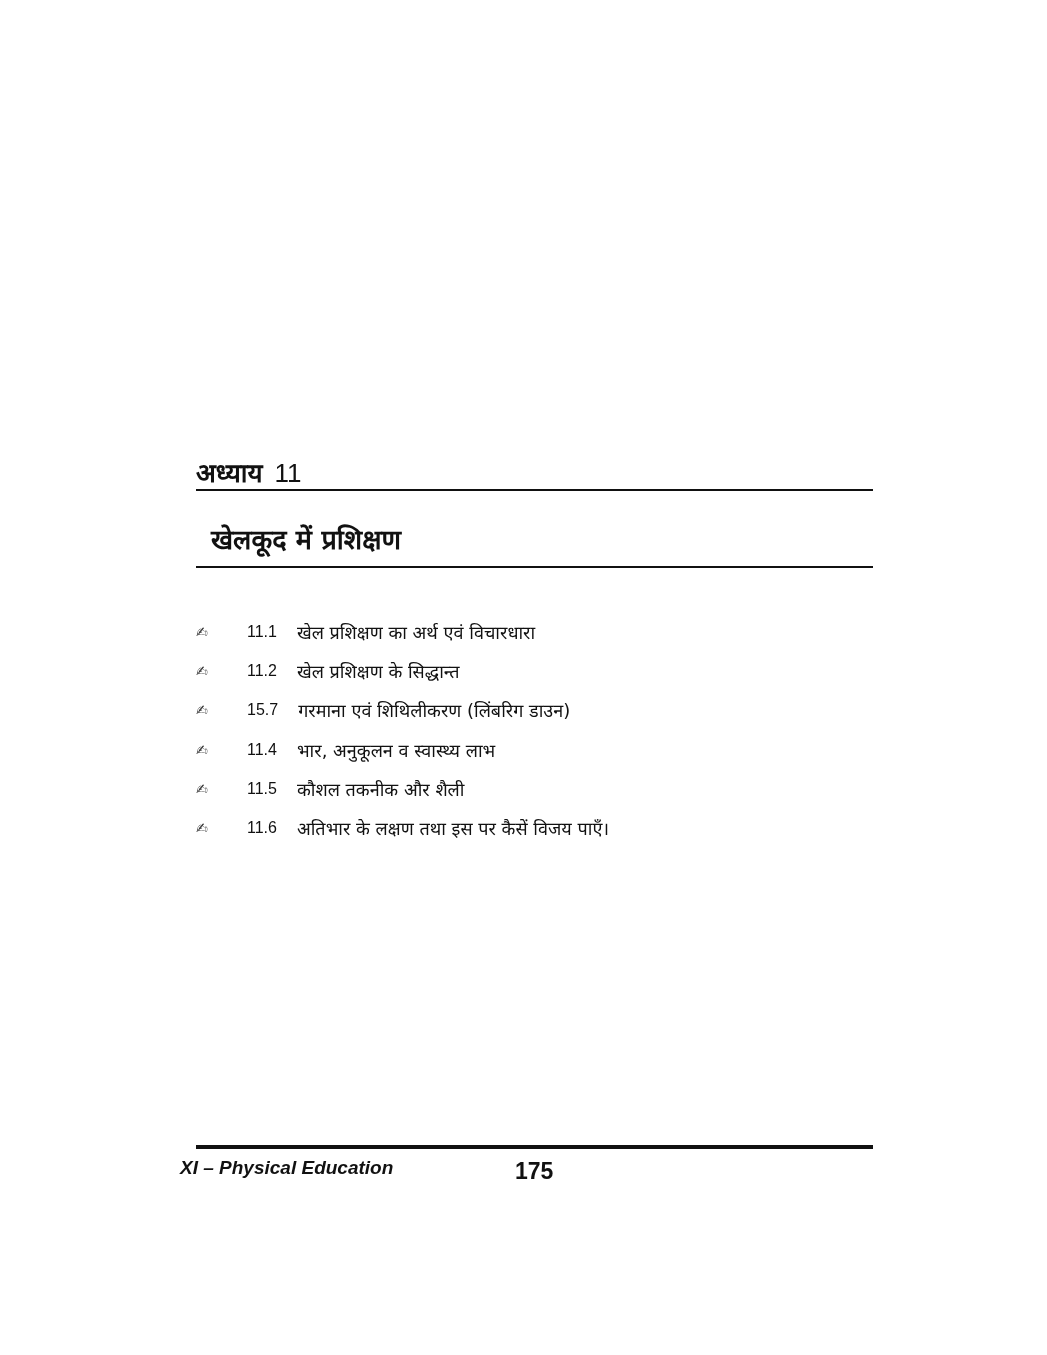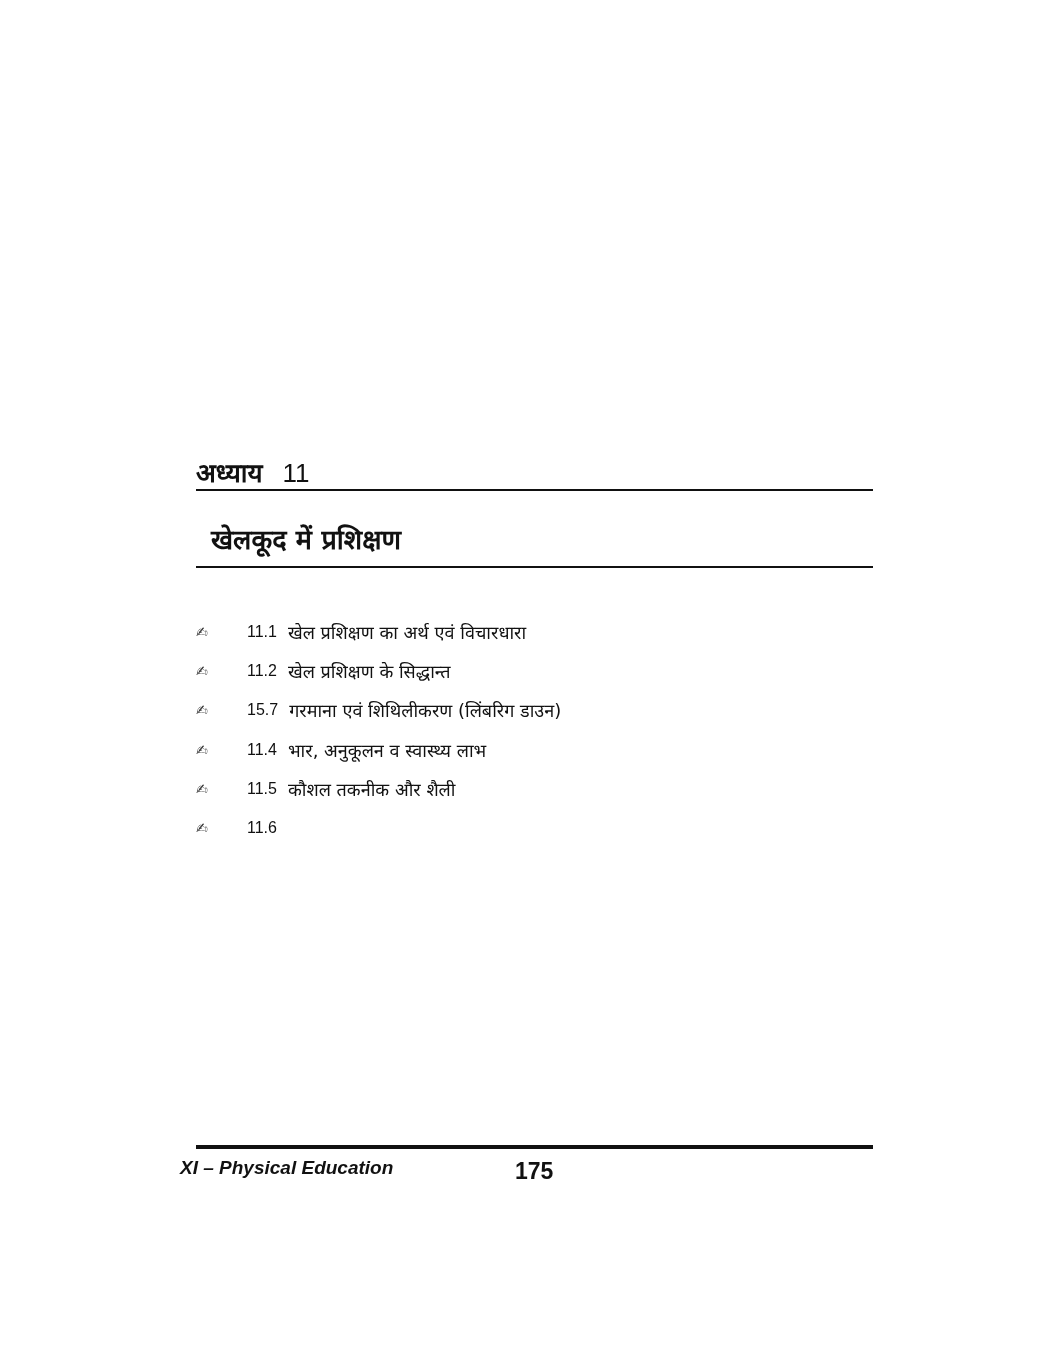--- a/index.html
+++ b/index.html
@@ -1,27 +1,27 @@
 <!DOCTYPE html>
 <html><head>
 <meta charset="utf-8">
 <style>
   html, body { margin:0; padding:0; background:#ffffff; }
   body { width:1047px; height:1355px; position:relative; overflow:hidden; color:#111; font-family:"Liberation Sans", sans-serif; }
   .chapter-label { position:absolute; left:196px; top:454px; font-size:26px; font-weight:bold; font-family:"DejaVu Sans", sans-serif; white-space:nowrap; }
-  .chapter-label .num { font-family:"Liberation Sans", sans-serif; font-weight:normal; margin-left:20px; }
+  .chapter-label .num { font-family:"Liberation Sans", sans-serif; font-weight:normal; margin-left:12px; }
   .rule { position:absolute; left:196px; width:677px; background:#111; }
   .rule1 { top:489px; height:2px; }
   .rule2 { top:566px; height:2px; }
   .rule3 { top:1145px; height:4px; }
   .chapter-title { position:absolute; left:211px; width:677px; top:520px; font-size:27px; font-weight:bold; font-family:"DejaVu Sans", sans-serif; }
   .toc { position:absolute; left:196px; top:612px; margin:0; padding:0; list-style:none; }
   .toc li { height:39.3px; display:flex; align-items:center; font-size:18px; font-family:"DejaVu Sans", sans-serif; white-space:nowrap; }
   .toc .icon { width:51px; font-size:14px; color:#333; }
-  .toc .num { font-family:"Liberation Sans", sans-serif; font-size:16px; margin-right:11px; }
+  .toc .num { font-family:"Liberation Sans", sans-serif; font-size:16px; margin-right:20px; }
   .footer-left { position:absolute; left:180px; top:1157px; font-size:19px; font-weight:bold; font-style:italic; font-family:"Liberation Sans", sans-serif; }
   .footer-page { position:absolute; left:515px; top:1158px; font-size:23px; font-weight:bold; font-family:"Liberation Sans", sans-serif; }
 </style>
 </head>
 <body>
 
 <div class="chapter-label">
   <span>अध्याय</span><span class="num">11</span>
 </div>
 <div class="rule rule1"></div>
@@ -50,18 +50,19 @@
       <span>भार, अनुकूलन व स्वास्थ्य लाभ</span>
     </li>
   <li>
       <span class="icon">✍</span>
       <span class="num">11.5</span>
       <span>कौशल तकनीक और शैली</span>
     </li>
   <li>
       <span class="icon">✍</span>
       <span class="num">11.6</span>
+      <span>अतिभार के लक्षण तथा इस पर कैसें विजय पाएँ।</span>
     </li>
 </ul>
 
 <div class="rule rule3"></div>
 <div class="footer-left">XI – Physical Education</div>
 <div class="footer-page">175</div>
 
 </body></html>

